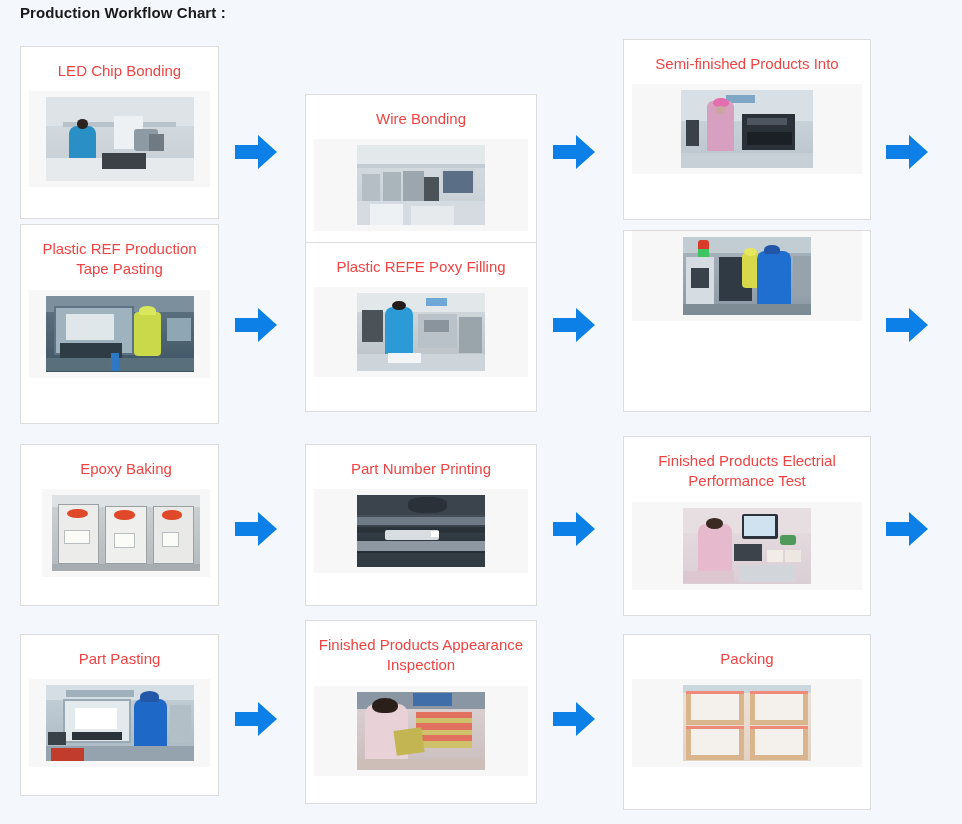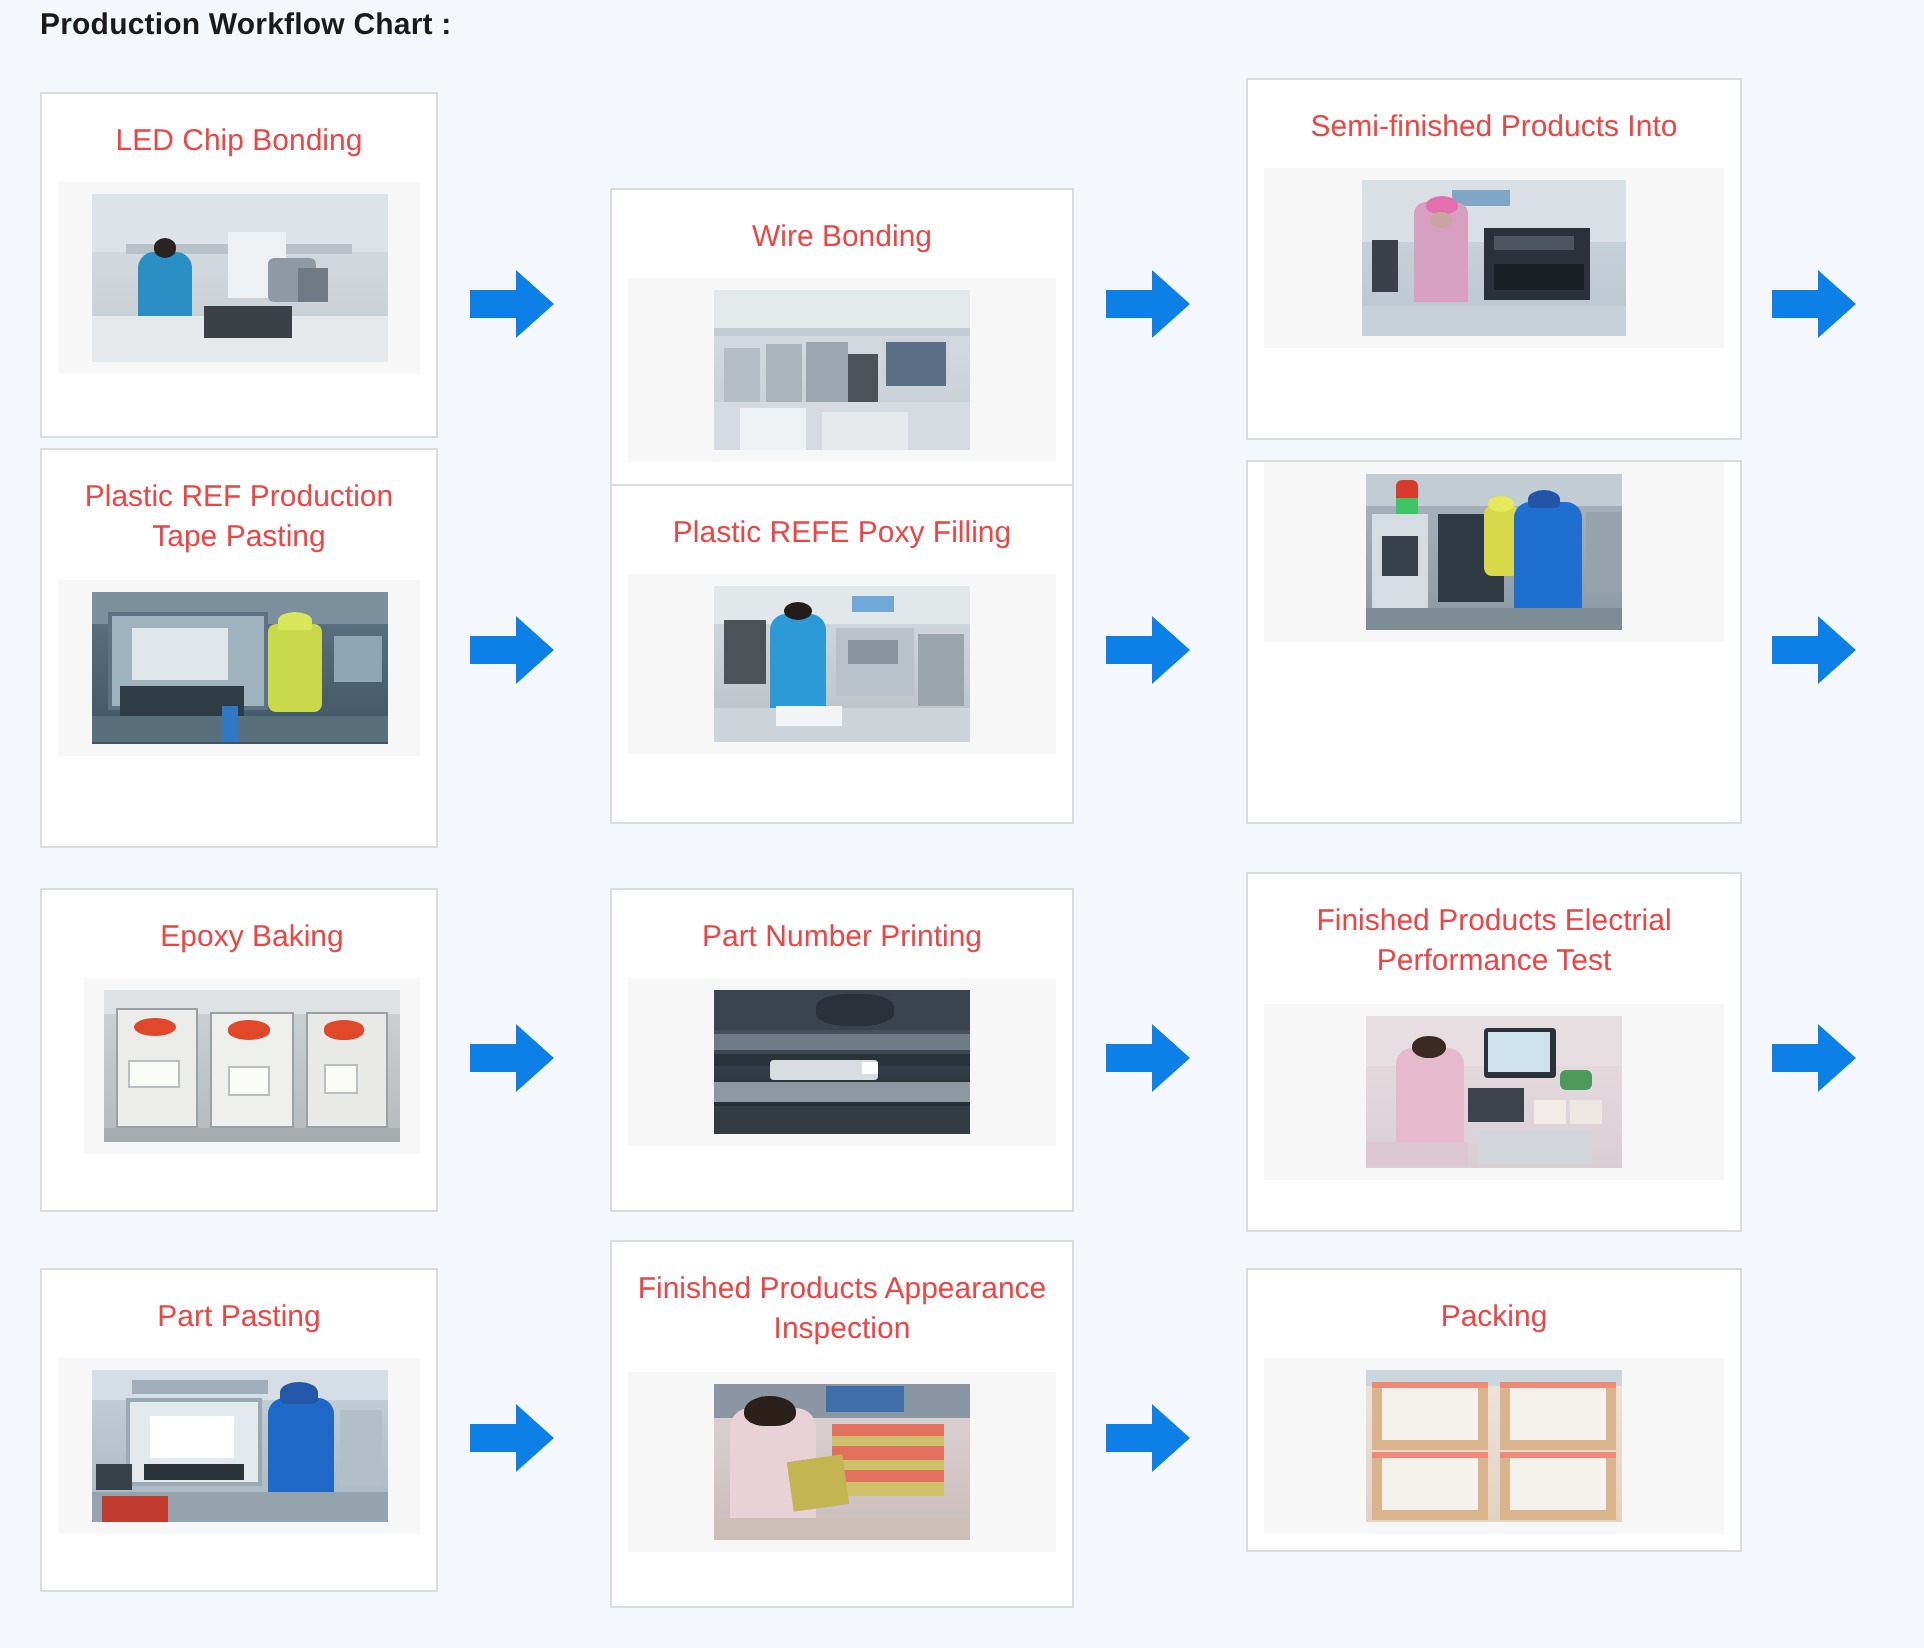--- a/index.html
+++ b/index.html
@@ -362,21 +362,21 @@
         </div>
       </div>
     </div>
 
     <div class="arrow" style="left:551px;top:83px;">
       <svg viewBox="0 0 46 40" xmlns="http://www.w3.org/2000/svg">
         <path d="M2 13 H25 V3 L44 20 L25 37 V27 H2 Z" fill="#0d80e8"></path>
       </svg>
     </div>
 
-    <div class="card" style="left:623px;top:18px;width:248px;height:142px;">
+    <div class="card" style="left:623px;top:18px;width:248px;height:176px;">
       <span class="card-title">Packing</span>
       <div class="photo-band">
         <div class="photo" style="width:128px;height:76px;">
           <div class="sc p-warm" style="inset:0;"></div>
           <div class="sc" style="left:0;top:0;width:100%;height:10%;background:#cbd6dd;"></div>
           <div class="sc" style="left:2%;top:8%;width:46%;height:44%;background:#d9b48c;"></div>
           <div class="sc" style="left:6%;top:12%;width:38%;height:34%;background:#f4f1ec;"></div>
           <div class="sc" style="left:2%;top:8%;width:46%;height:4%;background:#ef8a78;"></div>
           <div class="sc" style="left:52%;top:8%;width:46%;height:44%;background:#d9b48c;"></div>
           <div class="sc" style="left:56%;top:12%;width:38%;height:34%;background:#f4f1ec;"></div>

